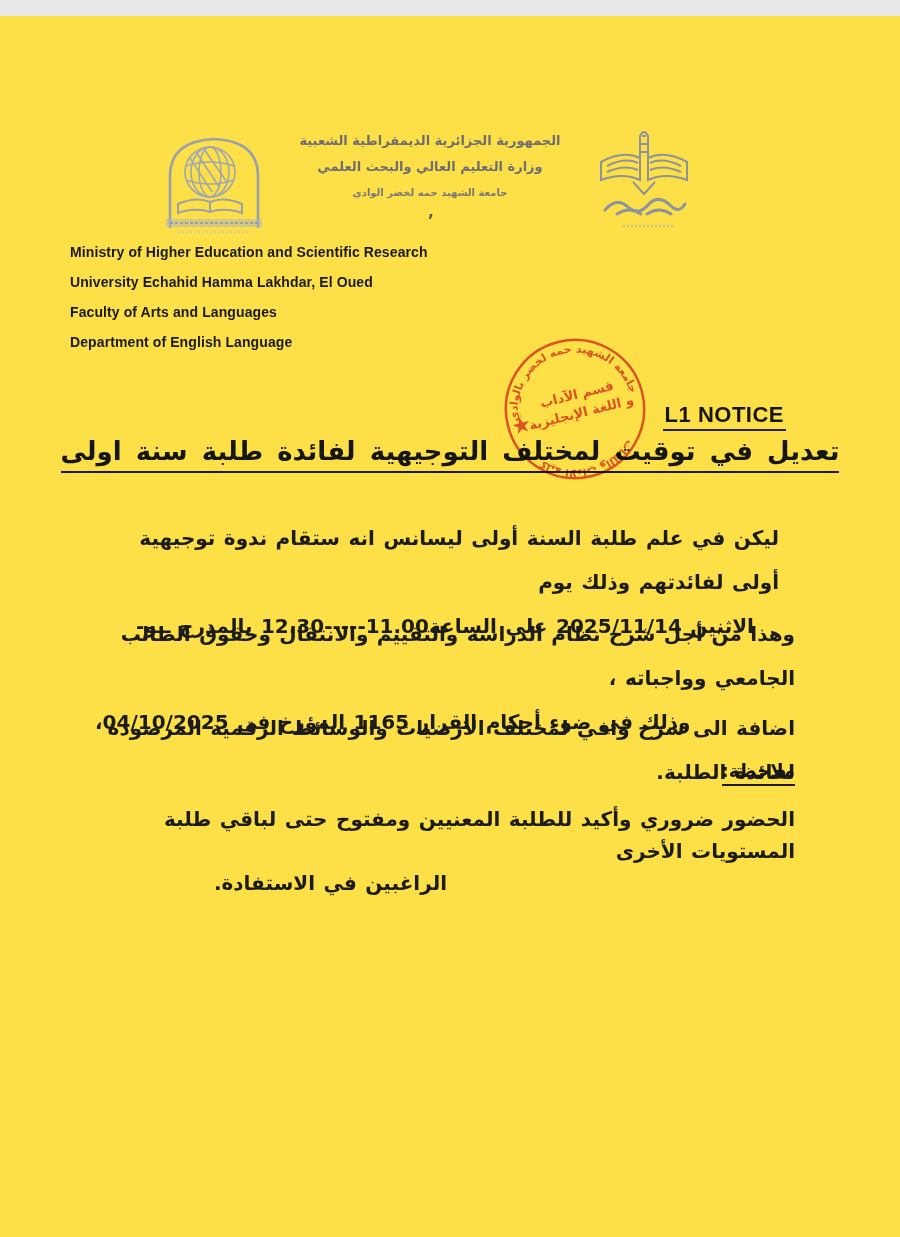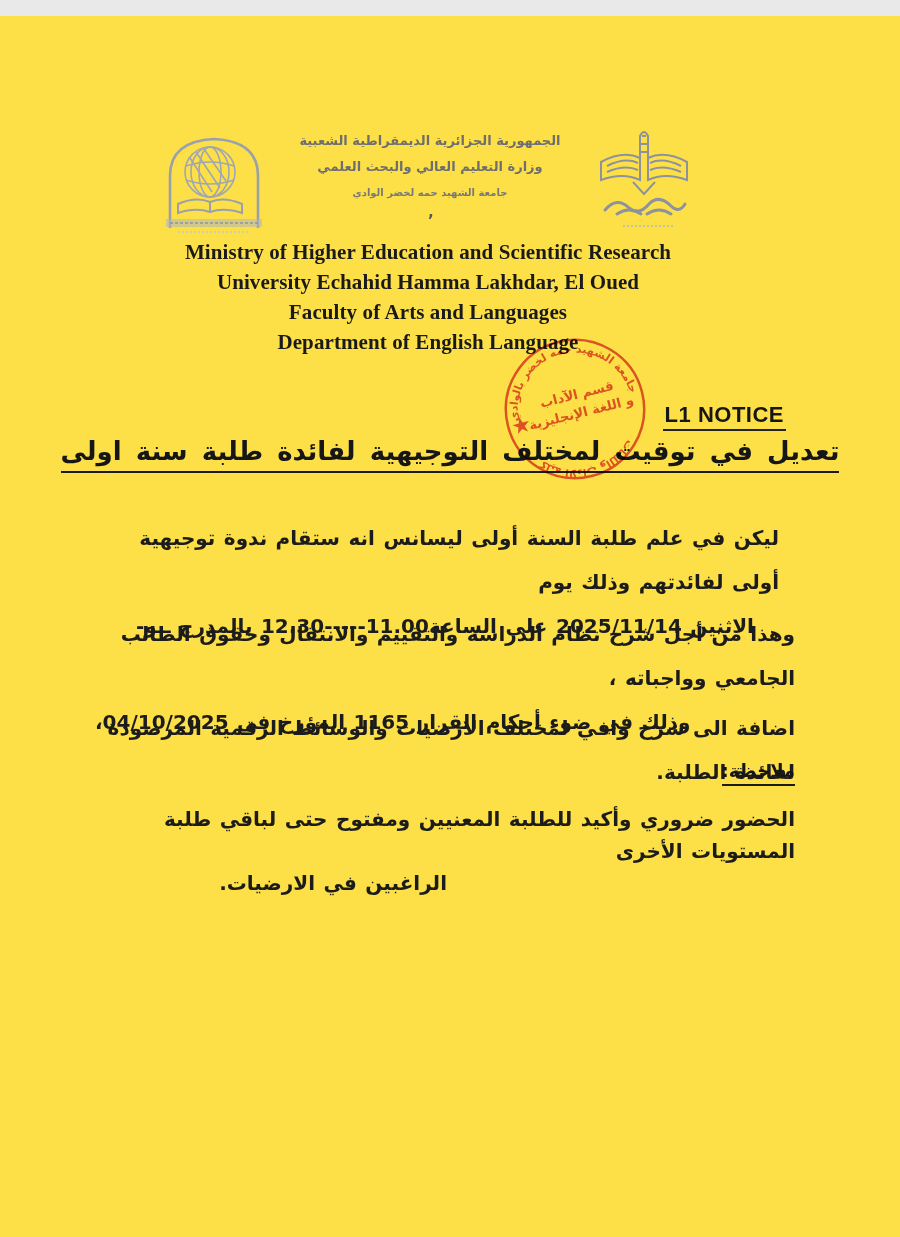--- a/index.html
+++ b/index.html
@@ -24,23 +24,22 @@
     filter:blur(.3px);
   }
   #header-arabic .h3{font-size:10px;color:#787878;}
   #tiny-mark{
     position:absolute;left:428px;top:196px;
     font-size:15px;color:#555;font-weight:700;
   }
   
   #english-block{
     position:absolute;left:70px;top:221px;width:716px;
-    text-align:center;
-    font-family:Liberation Serif, serif;
-    font-weight:700;font-size:21px;line-height:30px;
+    font-family:Liberation Sans, sans-serif;
+    font-weight:700;font-size:14px;line-height:30px;
     color:#1a1a1a;letter-spacing:.1px;
   }
   
   #l1-notice{
     position:absolute;left:70px;top:386px;width:716px;text-align:right;
     font-family:"Liberation Sans",sans-serif;
     font-weight:700;font-size:22px;color:#161616;letter-spacing:.5px;
   }
   #l1-notice span{border-bottom:2.5px solid #222;padding:0 2px 2px 2px;}
   #arabic-title{
@@ -155,21 +154,21 @@
   <div class="para" id="para3">
     <div class="line-r">اضافة الى شرح وافي لمختلف الارضيات والوسائط الرقمية المرصودة لفائدة الطلبة.</div>
   </div>
 
   <div id="note-label">
     <span>ملاحظة:</span>
   </div>
 
   <div class="para" id="para4">
     <div class="line-r">الحضور ضروري وأكيد للطلبة المعنيين ومفتوح حتى لباقي طلبة المستويات الأخرى</div>
-    <div class="line-r indent2">الراغبين في الارضيات.</div>
+    <div class="line-r indent2">الراغبين في الاستفادة.</div>
   </div>
 
   <svg id="stamp" viewBox="0 0 170 170">
     <defs>
       <path id="arcTop" d="M 33 104 A 55 55 0 1 1 137 104" fill="none"></path>
       <path id="arcBot" d="M 140.2 102.9 A 58 58 0 0 1 29.8 102.9" fill="none"></path>
     </defs>
     <circle cx="85" cy="85" r="66" fill="none" stroke="#d9485e" stroke-width="2.4"></circle>
     <text font-size="10.5" fill="#d9485e">
       <textPath href="#arcTop" startOffset="50%" text-anchor="middle">جامعة الشهيد حمه لخضر بالوادي</textPath>

